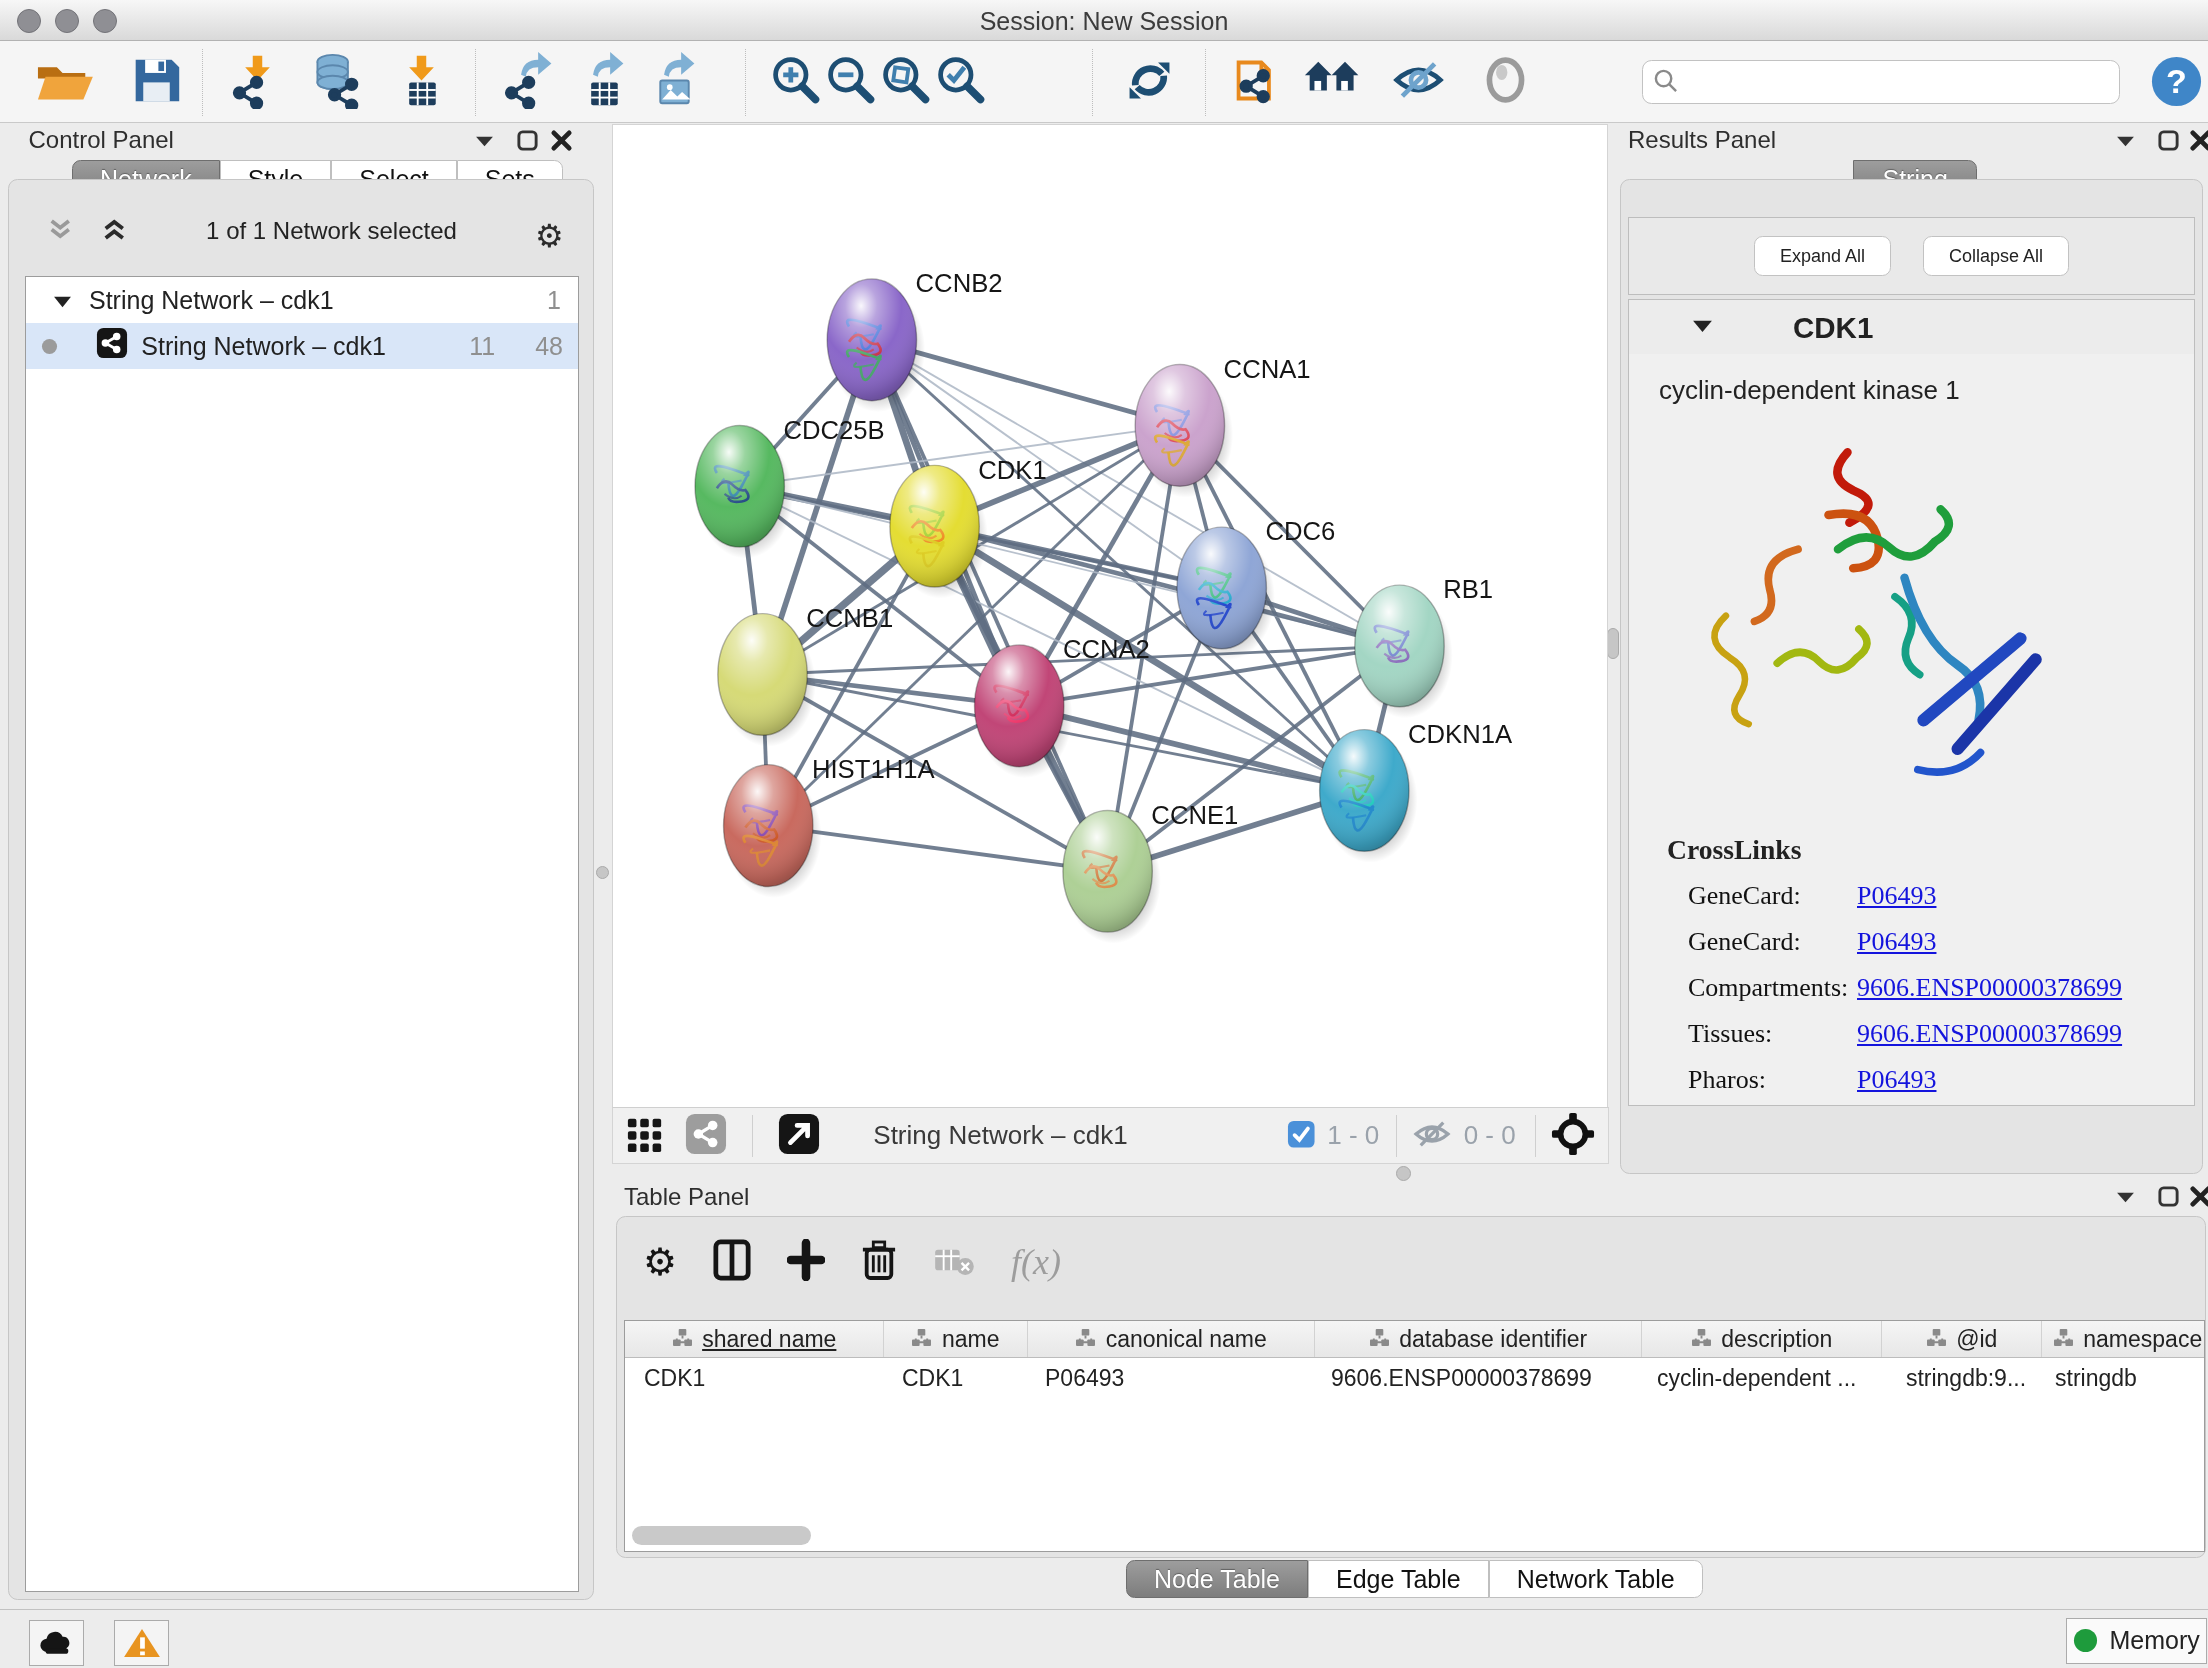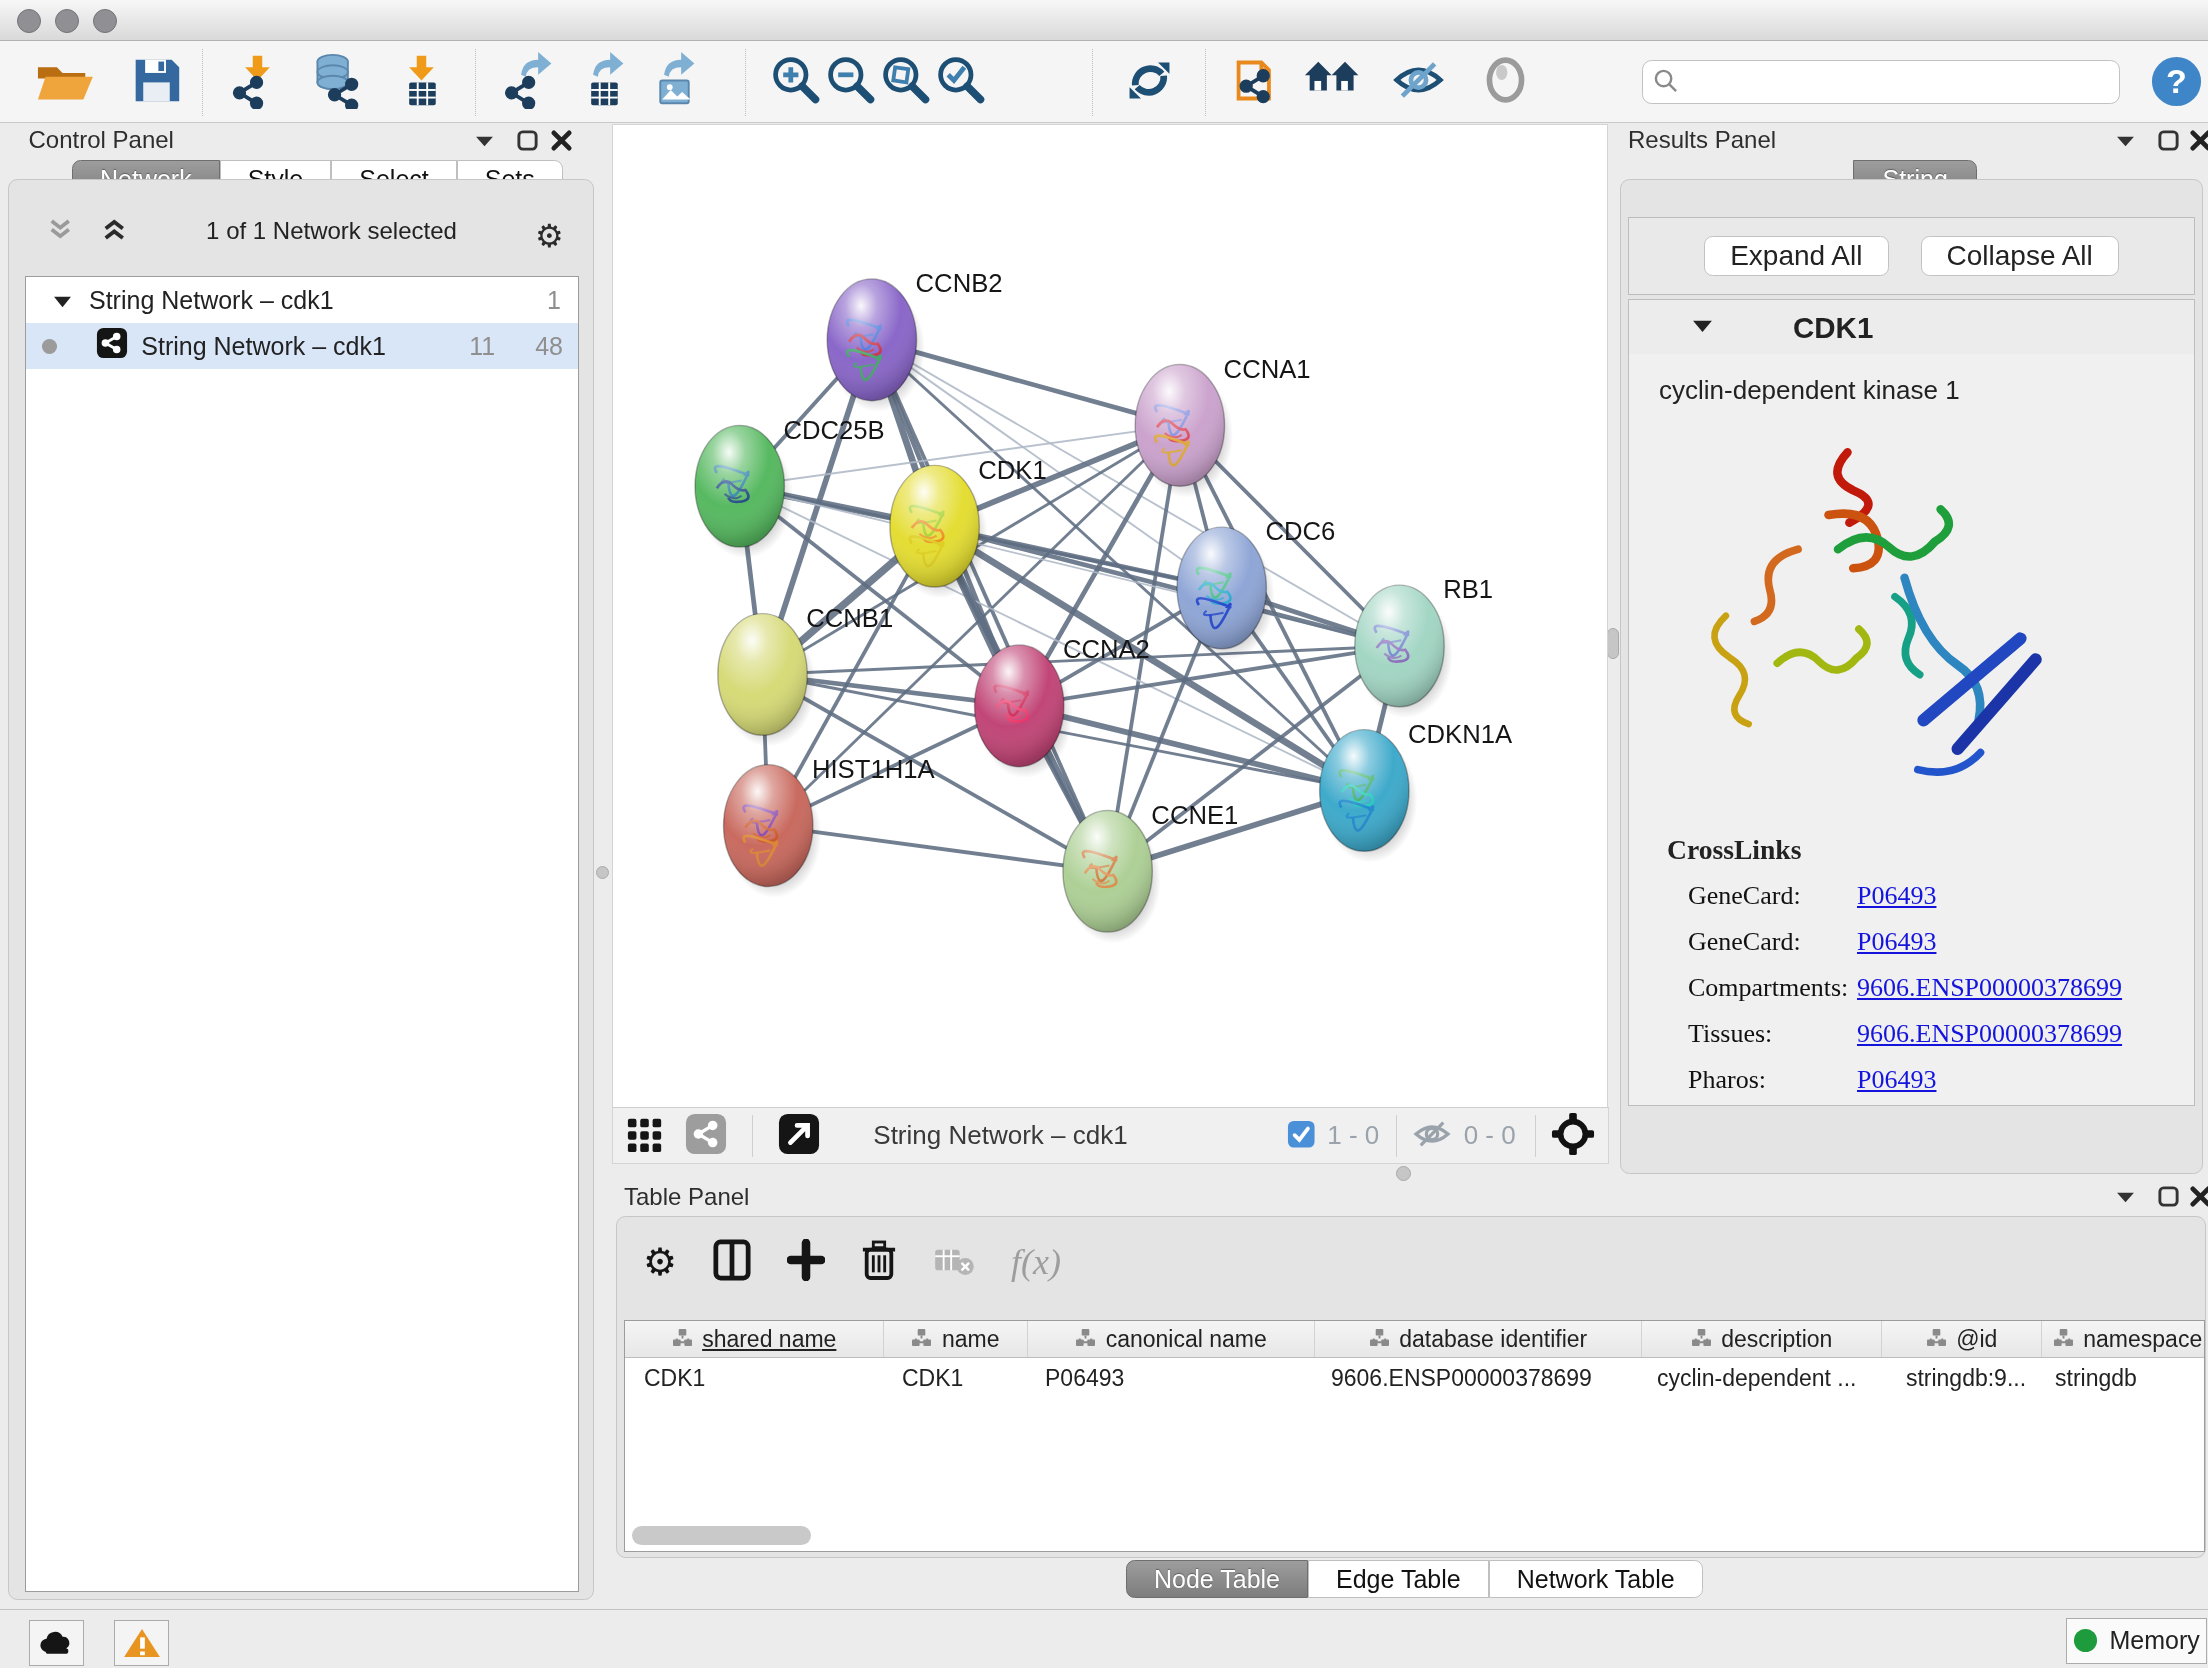--- a/index.html
+++ b/index.html
@@ -45,21 +45,21 @@
     border:1px solid #d4d4d4;}
   #view-toolbar{left:612px;top:1107px;width:995px;height:55px;background:#f0f0f0;
     border:1px solid #d4d4d4;border-top:1px solid #cfcfcf;display:flex;align-items:center;}
   .vt-sep{width:0;height:42px;border-left:1px solid #cfcfcf;}
   .vt-count{font-size:26px;color:#9aa2ab;}
   
   #rp-box{left:1620px;top:179px;width:581px;height:993px;}
   #rp-expandbox{left:1628px;top:217px;width:565px;height:76px;background:#e9e9e9;
     border:1px solid #bdbdbd;display:flex;align-items:center;justify-content:center;gap:32px;}
   .rp-btn{height:38px;padding:0 25px;background:#fff;border:1px solid #c2c2c2;
-    border-radius:8.6px;font-size:28px;display:flex;align-items:center;cursor:pointer;}
+    border-radius:8.6px;font-size:18px;display:flex;align-items:center;cursor:pointer;}
   #rp-section-head{left:1628px;top:299px;width:565px;height:55px;background:#ececec;
     border:1px solid #bdbdbd;display:flex;align-items:center;}
   #rp-content{left:1628px;top:354px;width:565px;height:751px;background:#f0f0f0;
     border:1px solid #bdbdbd;border-top:none;}
   #crosslinks{font-family:"Liberation Serif",serif;font-size:26px;}
   .xl-row{display:flex;margin-bottom:16px;}
   .xl-label{width:169px;color:#111;}
   .xl-value{color:#1414dd;text-decoration:underline;cursor:pointer;}
   
   #tp-box{left:616px;top:1216px;width:1588px;height:340px;}
@@ -85,20 +85,21 @@
   .dot-handle{background:#c6c6c6;border:1px solid #aaa;border-radius:7.6px;}
   svg text{font-family:"Liberation Sans",sans-serif;}
 </style>
 </head>
 <body>
 
 <div id="titlebar" class="abs">
   <div class="traffic abs" style="left:17px"></div>
   <div class="traffic abs" style="left:55px"></div>
   <div class="traffic abs" style="left:93px"></div>
+  <div id="win-title" class="abs">Session: New Session</div>
 </div>
 
 <div id="toolbar" class="abs">
   <div id="search-box" class="abs">
     <span style="margin:0 9.5px">
       <svg width="25" height="25" viewBox="0 0 26 26">
           <circle cx="11" cy="11" r="8" fill="none" stroke="#8a8a8a" stroke-width="2.5"></circle>
           <line x1="17" y1="17" x2="24" y2="24" stroke="#8a8a8a" stroke-width="2.5"></line>
         </svg>
     </span>

